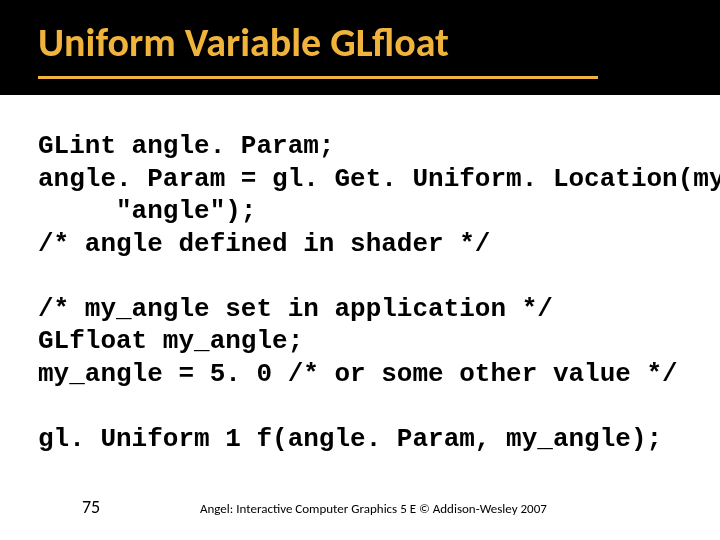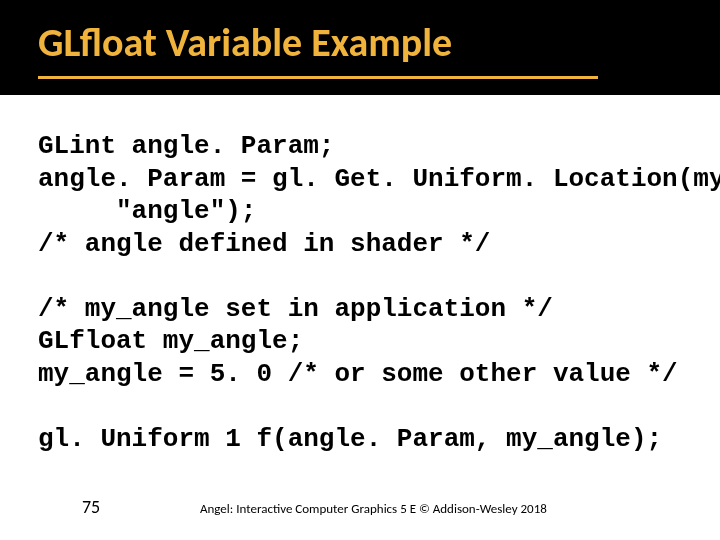--- a/index.html
+++ b/index.html
@@ -51,30 +51,30 @@
     font-size: 13px;
     color: #000;
     font-family: Calibri, Arial, sans-serif;
   }
 </style>
 </head>
 <body>
 
 <div class="slide">
   <div class="title-bar">
-    <div class="title-text">GLfloat Variable Example</div>
+    <div class="title-text">Uniform Variable GLfloat</div>
     <div class="underline"></div>
   </div>
 
   <div class="code-block">GLint angle. Param;
 angle. Param = gl. Get. Uniform. Location(my. Prog. Obj,
      "angle");
 /* angle defined in shader */
 
 /* my_angle set in application */
 GLfloat my_angle;
 my_angle = 5. 0 /* or some other value */
 
 gl. Uniform 1 f(angle. Param, my_angle);</div>
 
   <div class="page-num">75</div>
-  <div class="footer-text">Angel: Interactive Computer Graphics 5 E © Addison-Wesley 2018</div>
+  <div class="footer-text">Angel: Interactive Computer Graphics 5 E © Addison-Wesley 2007</div>
 </div>
 
 </body></html>

